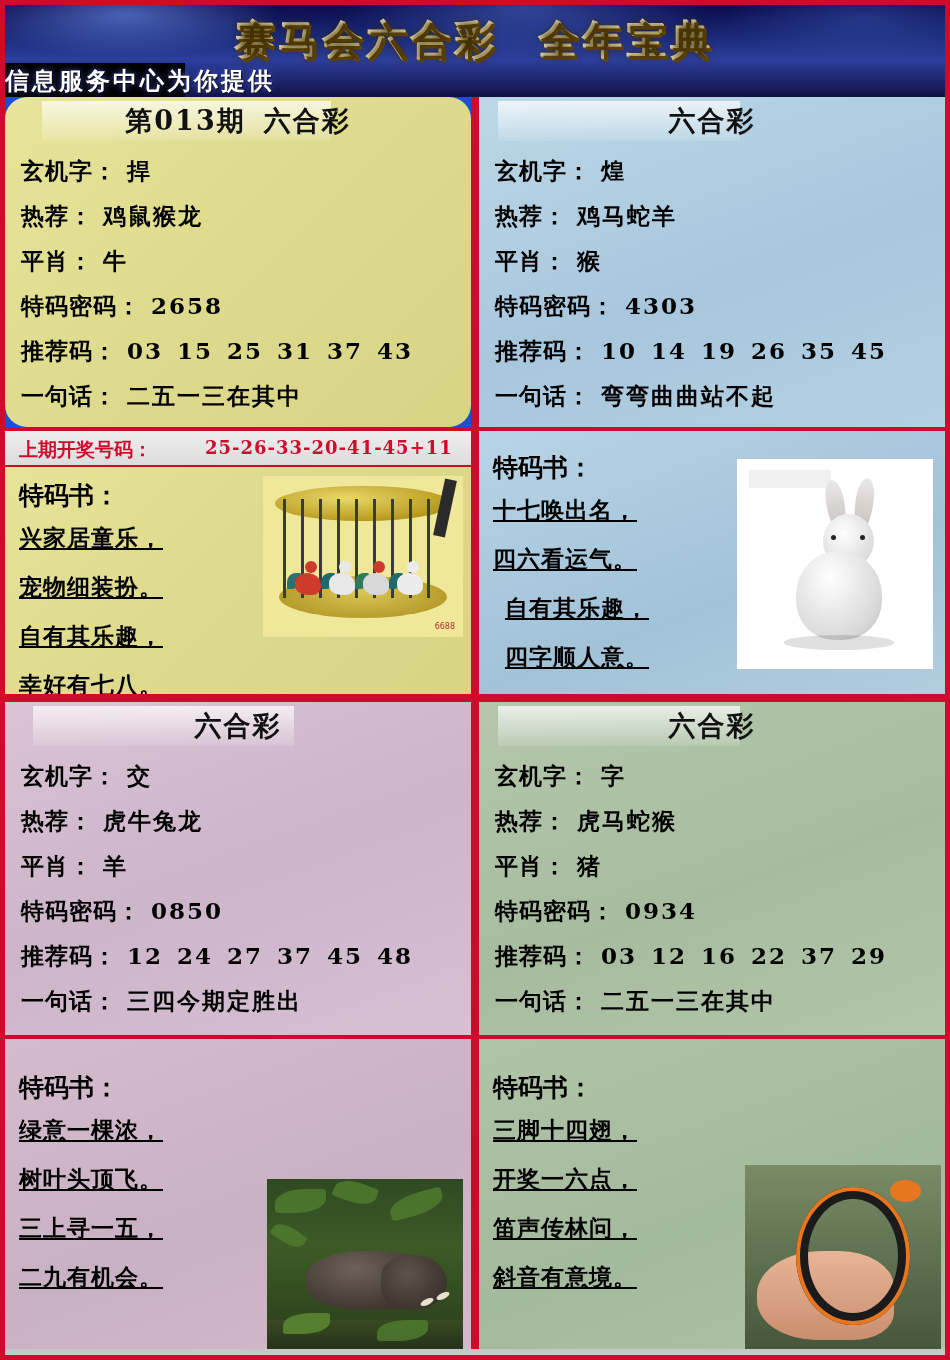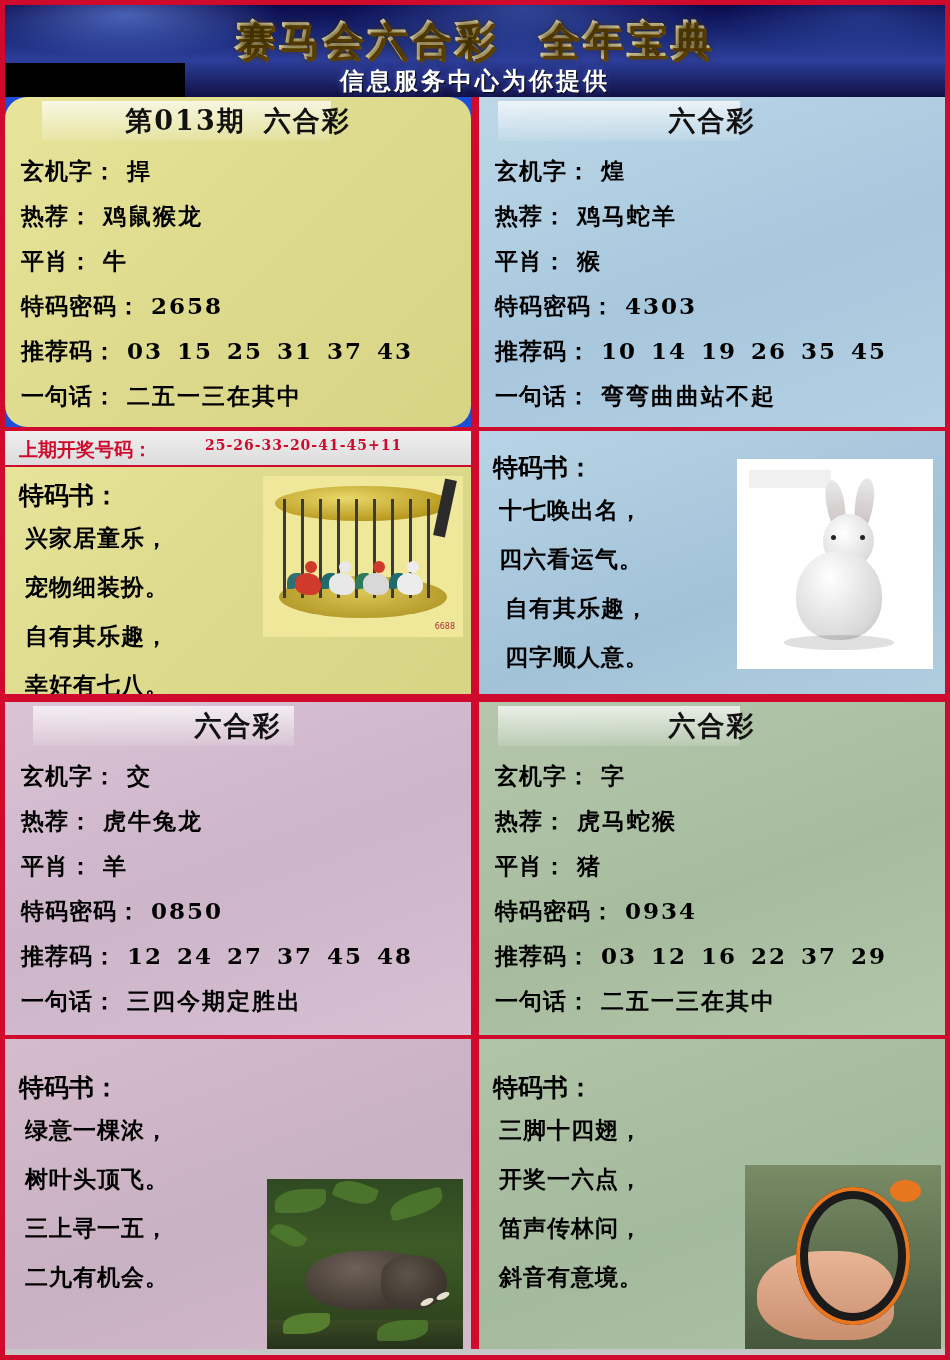--- a/index.html
+++ b/index.html
@@ -37,21 +37,21 @@
     text-align:center;
     font-family:"DejaVu Serif","Liberation Serif",serif;
     font-weight:bold;font-size:40px;letter-spacing:4px;
     color:#ffe9a8;
     text-shadow:0 0 6px #3a2a00, 2px 2px 0 #6b4a00, -1px -1px 0 #fff4c0;
     background:linear-gradient(180deg,#fff8d0 0%,#ffd766 45%,#b97d14 70%,#ffe9a0 100%);
     -webkit-background-clip:text;background-clip:text;color:transparent;
   }
   .hdr-title .t1{margin-right:40px;}
   .hdr-sub{
-    position:absolute;left:0;top:60px;width:940px;text-align:center;
+    position:absolute;left:0;top:60px;width:940px;text-align:left;
     font-family:"DejaVu Serif","Liberation Serif",serif;
     font-weight:bold;font-size:24px;letter-spacing:3px;
     color:#ffffff;
     text-shadow:1px 1px 2px #000, 0 0 6px #4a5bd0;
   }
   
   .grid{
     position:absolute;left:0;top:92px;width:940px;height:1258px;
   }
   .cell{position:absolute;box-sizing:border-box;overflow:hidden;}
@@ -96,31 +96,31 @@
     position:absolute;left:0;top:0;width:100%;height:36px;
     background:linear-gradient(180deg,#efefef,#dcdcdc);
     border-bottom:2px solid #cf0a2c;
     box-sizing:border-box;
   }
   .lastdraw .lbl{
     position:absolute;left:14px;top:6px;font-size:19px;font-weight:bold;color:#cf0a2c;
     font-family:"DejaVu Serif","Liberation Serif",serif;
   }
   .lastdraw .val{
-    position:absolute;left:200px;top:6px;font-size:14px;font-weight:bold;color:#cf0a2c;
+    position:absolute;left:200px;top:6px;font-size:18px;font-weight:bold;color:#cf0a2c;
     font-family:"DejaVu Serif","Liberation Serif",serif;letter-spacing:1px;
   }
 
   .poem-title{
     font-family:"DejaVu Serif","Liberation Serif",serif;
     font-size:25px;font-weight:bold;color:#000;padding:10px 0 2px 14px;
   }
   .poem-line{
     font-family:"DejaVu Serif","Liberation Serif",serif;
-    font-size:23px;font-weight:bold;color:#000;padding:9px 0 9px 20px;letter-spacing:1px;
+    font-size:23px;font-weight:bold;color:#000;padding:9px 0 9px 14px;letter-spacing:1px;text-decoration:underline;
   }
   .poem-line.ind{padding-left:26px;}
 
   .pic{position:absolute;overflow:hidden;}
   .pic .frame{width:100%;height:100%;position:relative;overflow:hidden;}
 
   
   .cage-bg{width:100%;height:100%;background:#efe79a;position:relative;}
   .cage-top{position:absolute;left:6%;top:6%;width:88%;height:22%;border-radius:50%;
     background:radial-gradient(ellipse at 40% 35%,#e8d86a,#b99a20 70%,#8a7015);}

